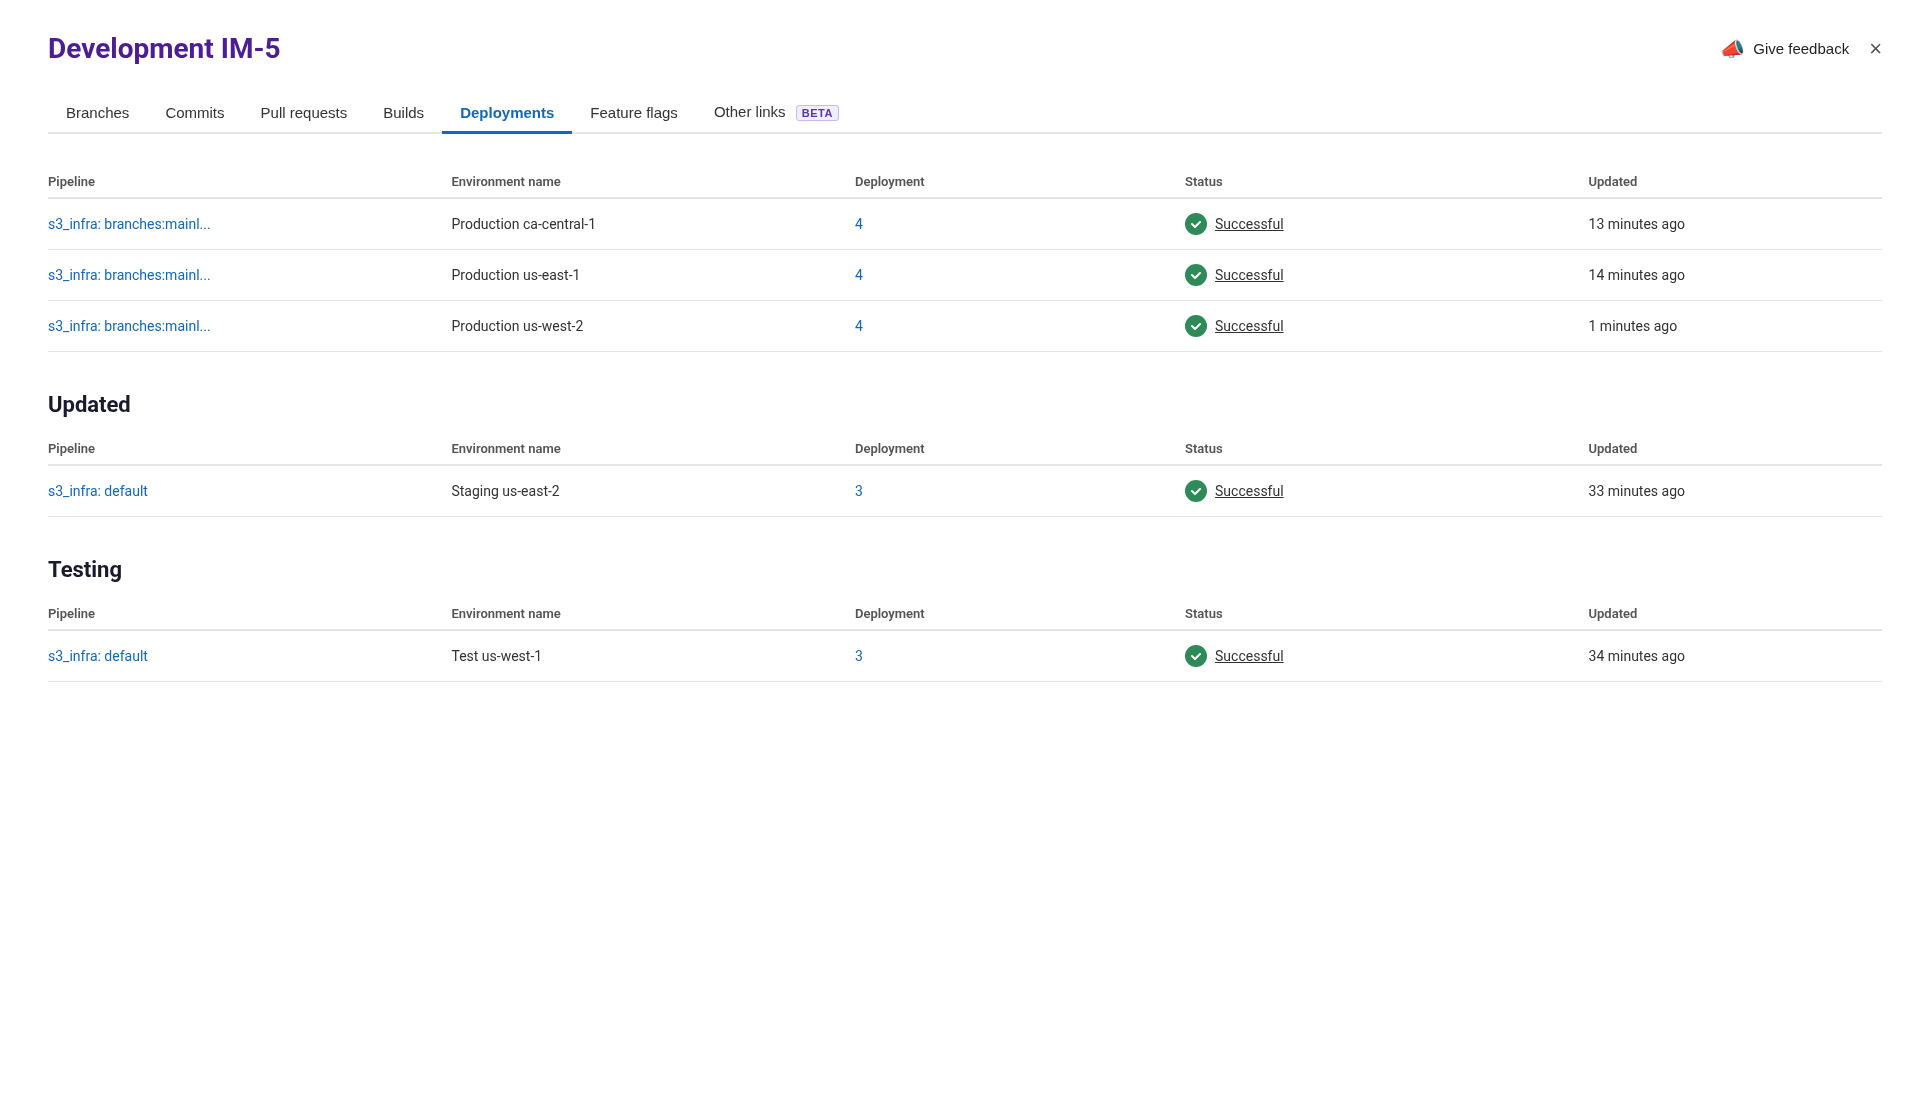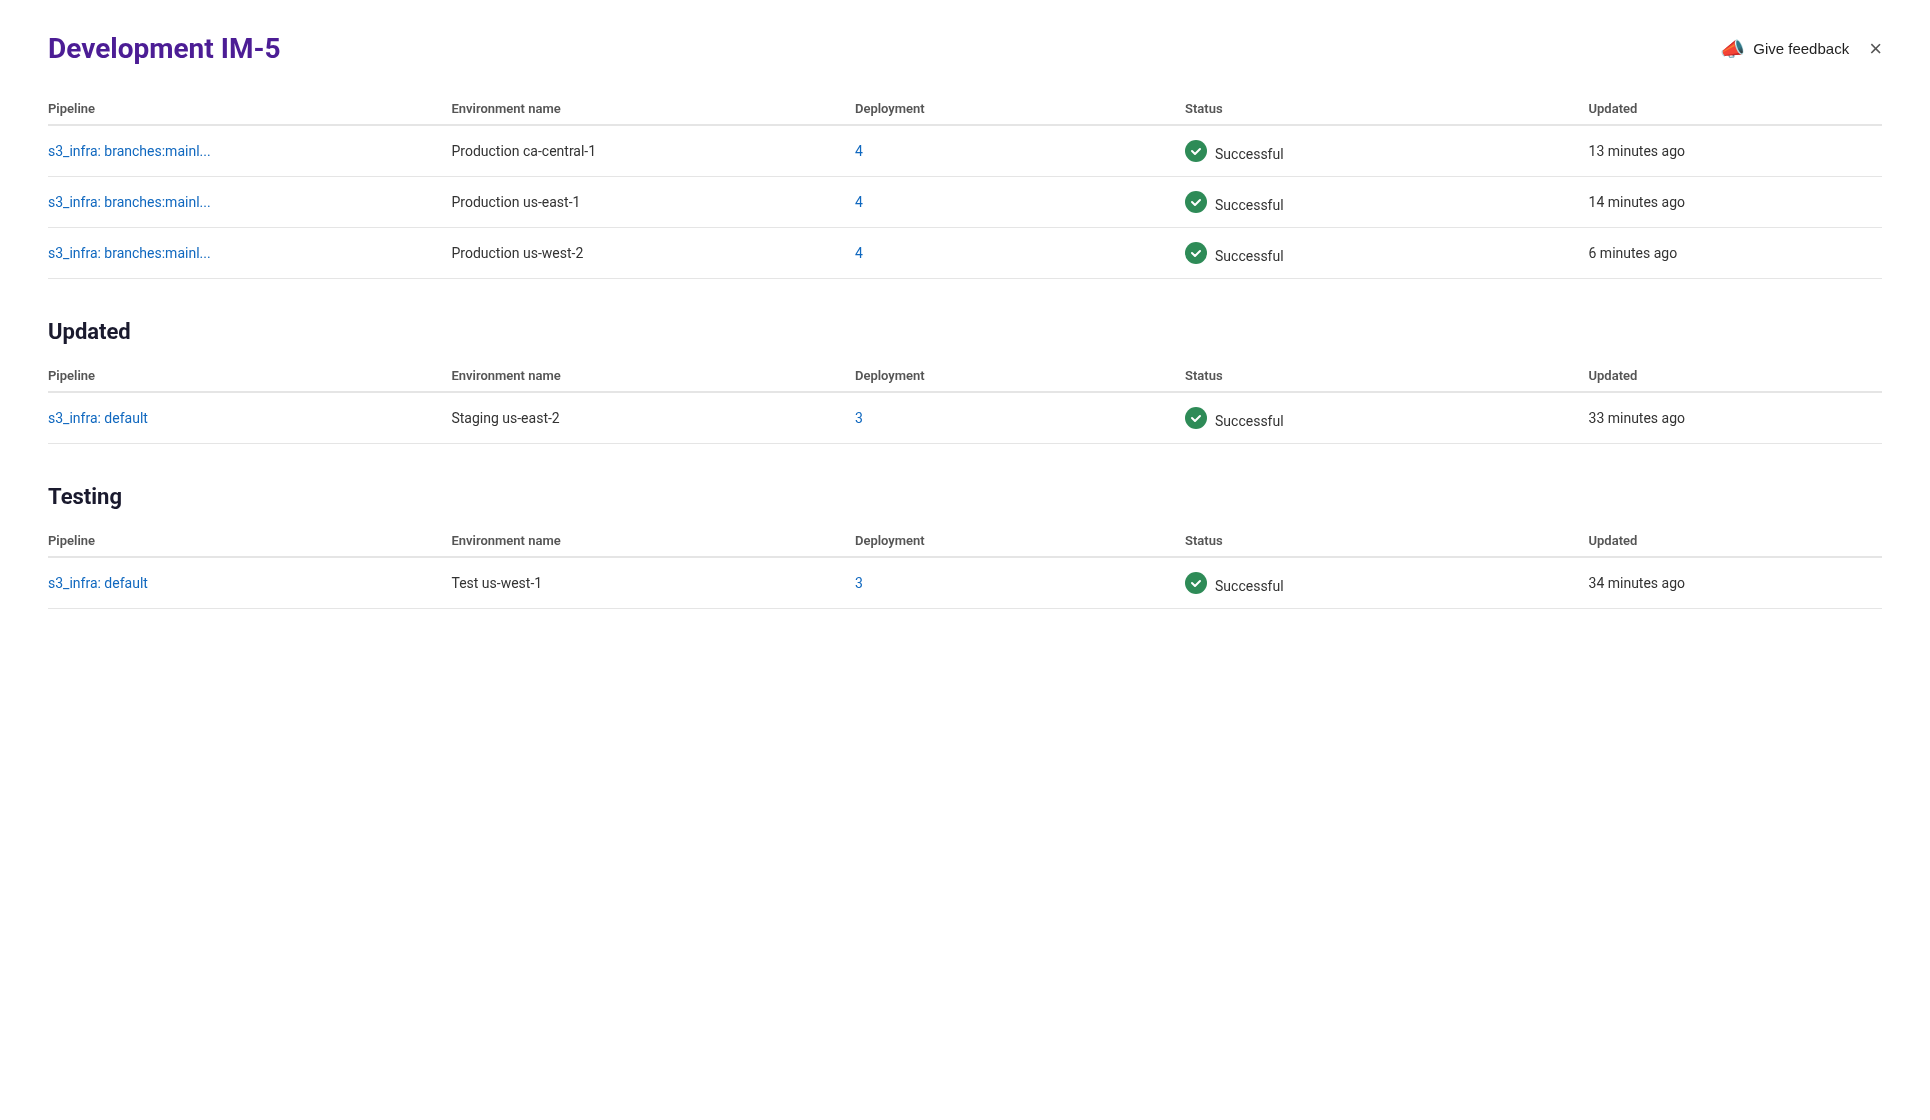--- a/index.html
+++ b/index.html
@@ -117,22 +117,23 @@
     .deployments-table tr:last-child td {
       border-bottom: 1px solid #e5e5e5;
     }
     .link-cell {
       color: #1068bf;
       cursor: pointer;
       text-decoration: none;
     }
     .status-cell {
       display: flex;
-      align-items: flex-end;
+      align-items: center;
       gap: 8px;
+      text-decoration: underline;
     }
     .status-icon {
       width: 22px;
       height: 22px;
       border-radius: 50%;
       background: #2e8b57;
       display: flex;
       align-items: center;
       justify-content: center;
       flex-shrink: 0;
@@ -159,20 +160,32 @@
     <h1 class="page-title">Development IM-5</h1>
     <div class="header-actions">
       <button class="feedback-btn">
         <span class="feedback-icon">📣</span>
         <span>Give feedback</span>
       </button>
       <button class="close-btn">×</button>
     </div>
   </div>
 
+  <nav class="nav-tabs">
+    <button class="nav-tab">Branches</button>
+    <button class="nav-tab">Commits</button>
+    <button class="nav-tab">Pull requests</button>
+    <button class="nav-tab">Builds</button>
+    <button class="nav-tab active">Deployments</button>
+    <button class="nav-tab">Feature flags</button>
+    <button class="nav-tab">
+      Other links
+      <span class="beta-badge">BETA</span>
+    </button>
+  </nav>
 
   <div class="section">
     <table class="deployments-table">
       <thead>
         <tr>
           <th class="col-pipeline">Pipeline</th>
           <th class="col-env">Environment name</th>
           <th class="col-deploy">Deployment</th>
           <th class="col-status">Status</th>
           <th class="col-updated">Updated</th>
@@ -218,21 +231,21 @@
           <td>
             <div class="status-cell">
               <div class="status-icon">
                 <svg viewBox="0 0 12 12" fill="none" xmlns="http://www.w3.org/2000/svg">
                   <path d="M2 6l3 3 5-5" stroke="white" stroke-width="2" stroke-linecap="round" stroke-linejoin="round"></path>
                 </svg>
               </div>
               <span>Successful</span>
             </div>
           </td>
-          <td>6 minutes ago</td>
+          <td>1 minutes ago</td>
         </tr>
       </tbody>
     </table>
   </div>
 
   <div class="section">
     <h2 class="section-title">Updated</h2>
     <table class="deployments-table">
       <thead>
         <tr>

